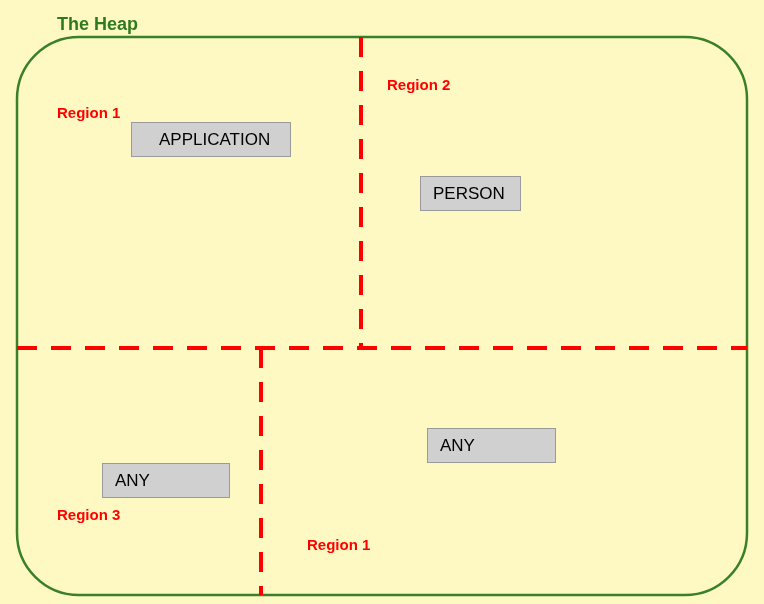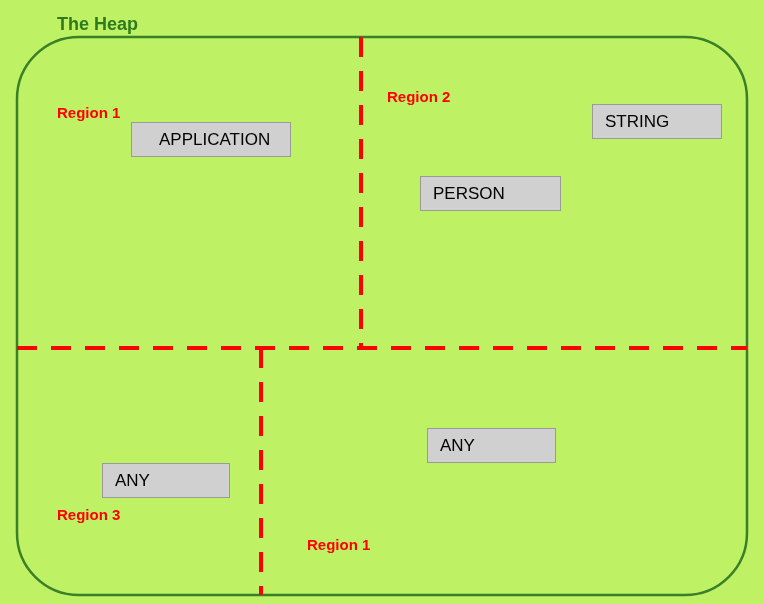--- a/index.html
+++ b/index.html
@@ -10,21 +10,21 @@
   body {
     width: 764px;
     height: 604px;
     overflow: hidden;
     font-family: "Liberation Sans", sans-serif;
   }
   #canvas {
     position: relative;
     width: 764px;
     height: 604px;
-    background: #bef264;
+    background: #fef9c3;
   }
   .svg-layer {
     position: absolute;
     left: 0;
     top: 0;
     width: 764px;
     height: 604px;
   }
   .heap-title {
     position: absolute;
@@ -72,33 +72,30 @@
     <line id="divider-h" x1="17" y1="348" x2="747" y2="348" stroke="#ff0000" stroke-width="4" stroke-dasharray="20,14"></line>
 
     <line id="divider-v-top" x1="361" y1="37" x2="361" y2="348" stroke="#ff0000" stroke-width="4" stroke-dasharray="20,14"></line>
 
     <line id="divider-v-bottom" x1="261" y1="348" x2="261" y2="595" stroke="#ff0000" stroke-width="4" stroke-dasharray="20,14"></line>
   </svg>
 
   <div class="heap-title">The Heap</div>
 
   <div class="region-label" id="label-region-1" style="left:57px; top:76px;margin-top:28px;">Region 1</div>
-  <div class="region-label" id="label-region-2" style="left:387px; top:76px;margin-top:12px;">Region 2</div>
+  <div class="region-label" id="label-region-2" style="left:387px; top:76px;">Region 2</div>
   <div class="region-label" id="label-region-3" style="left:57px; top:506px;">Region 3</div>
   <div class="region-label" id="label-region-4" style="left:307px; top:536px;">Region 1</div>
 
   <div class="obj-box" style="left:131px; top:122px; width:160px; height:35px;padding-left:15px;">
     <span class="obj-label">APPLICATION</span>
   </div>
 
-  <div class="obj-box" style="left:592px; top:104px; width:130px; height:35px;">
-    <span class="obj-label">STRING</span>
-  </div>
 
-  <div class="obj-box" style="left:420px; top:176px; width:141px; height:35px;">
+  <div class="obj-box" style="left:420px; top:176px; width:101px; height:35px;">
     <span class="obj-label">PERSON</span>
   </div>
 
   <div class="obj-box" style="left:102px; top:463px; width:128px; height:35px;">
     <span class="obj-label">ANY</span>
   </div>
 
   <div class="obj-box" style="left:427px; top:428px; width:129px; height:35px;">
     <span class="obj-label">ANY</span>
   </div>

